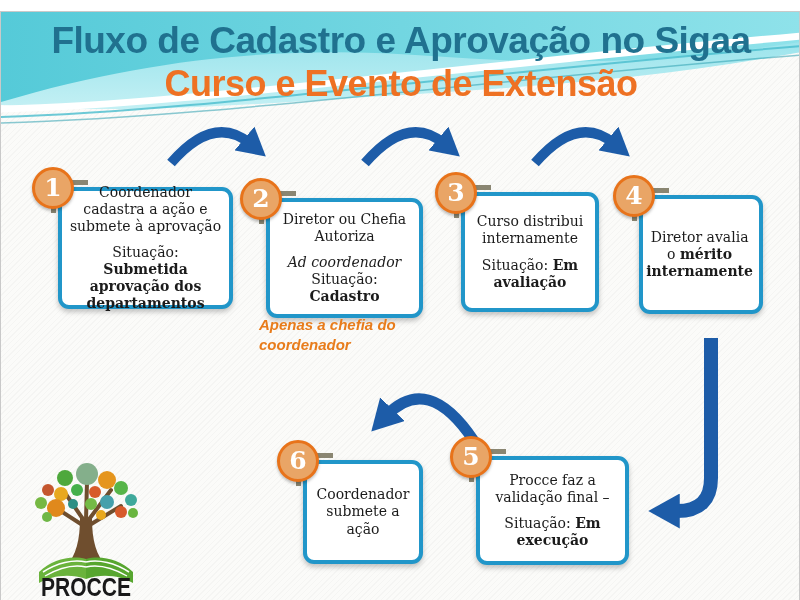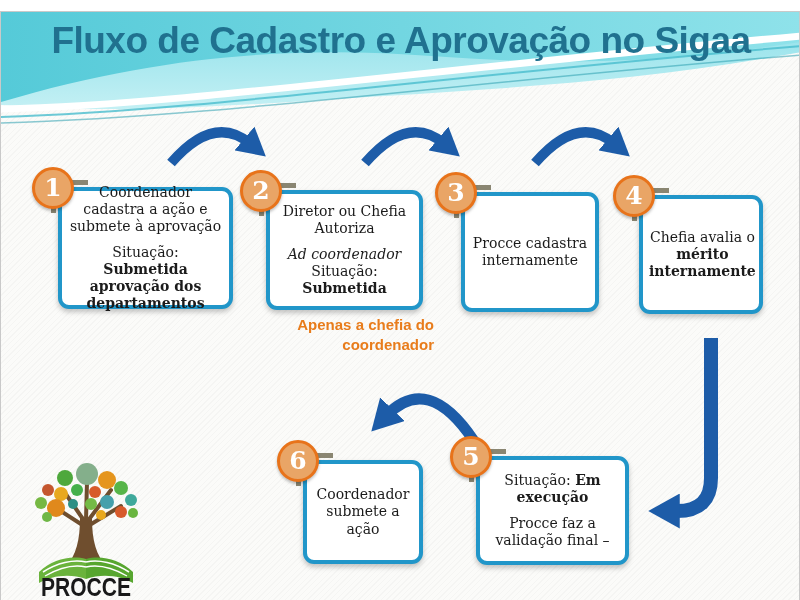--- a/index.html
+++ b/index.html
@@ -13,46 +13,46 @@
   .hdr-svg{position:absolute;top:0;left:0;}
   .titles{position:absolute;top:6px;left:0;width:800px;text-align:center;z-index:3;}
   .title{font-size:37px;font-weight:bold;color:#20718F;line-height:1.22;letter-spacing:-0.5px;}
   .subtitle{font-size:36px;font-weight:bold;color:#EE7123;line-height:1.15;letter-spacing:-0.5px;}
   .arrows{position:absolute;top:0;left:0;z-index:1;}
   .node{position:absolute;z-index:2;}
   .box{
     position:relative;width:100%;height:100%;box-sizing:border-box;
     background:#fff;border:4px solid #2196C9;border-radius:11px;
     box-shadow:0 3px 5px rgba(90,90,90,0.35);
-    display:flex;flex-direction:column;justify-content:center;align-items:flex-start;
+    display:flex;flex-direction:column;justify-content:center;align-items:flex-end;
     gap:9px;padding:4px 6px;text-align:center;
     font-family:"DejaVu Serif","Liberation Serif",serif;font-size:14px;line-height:1.22;color:#1b1b1b;
   }
   .ln{margin:0;}
   .hook{
     position:absolute;left:-7px;top:-7px;width:32px;height:28px;z-index:3;
     border-top:5px solid #8a8672;border-left:5px solid #8a8672;
     border-top-left-radius:16px;
   }
   .num{
     position:absolute;left:-26px;top:-20px;width:42px;height:42px;z-index:4;
     background:#E9A566;border:3px solid #E8731A;border-radius:50%;
     box-sizing:border-box;box-shadow:0 2px 3px rgba(0,0,0,0.25);
     color:#fff;font-family:"DejaVu Serif","Liberation Serif",serif;font-weight:bold;
     font-size:25px;line-height:36px;text-align:center;
   }
   .s1{left:57px;top:175px;width:175px;height:122px;}
-  .s2{left:265px;top:178px;width:157px;height:120px;}
+  .s2{left:265px;top:186px;width:157px;height:120px;}
   .s3{left:460px;top:180px;width:138px;height:120px;}
   .s4{left:638px;top:183px;width:124px;height:119px;}
   .s5{left:475px;top:444px;width:153px;height:109px;}
   .s6{left:302px;top:448px;width:120px;height:104px;}
   .note{
     position:absolute;left:258px;top:303px;width:175px;z-index:2;
-    text-align:right;color:#E87C1B;font-weight:bold;
+    text-align:left;color:#E87C1B;font-weight:bold;font-style:italic;
     font-size:15px;line-height:1.3;
   }
   .logo{position:absolute;left:30px;top:448px;z-index:2;}
 </style>
 </head>
 <body>
 
 <div class="slide">
 
   <svg class="hdr-svg" width="800" height="135" viewBox="0 0 800 135">
@@ -68,20 +68,21 @@
     </defs>
     <path d="M0,0 H800 V40 C630,72 470,78 320,88 C200,96 90,101 0,93 Z" fill="url(#g1)"></path>
     <path d="M0,0 H800 V30 C650,54 540,52 430,44 C300,34 160,42 0,90 Z" fill="url(#g2)"></path>
     <path d="M0,97 C180,93 420,58 800,24" stroke="#ffffff" stroke-width="7" fill="none"></path>
     <path d="M0,105 C200,99 440,64 800,34" stroke="#49bdcd" stroke-width="2" fill="none" opacity="0.8"></path>
     <path d="M0,111 C220,105 460,70 800,43" stroke="#2b9fae" stroke-width="1.5" fill="none" opacity="0.55"></path>
   </svg>
 
   <div class="titles">
     <div class="title">Fluxo de Cadastro e Aprovação no Sigaa</div>
+    <div class="subtitle">Curso e Evento de Extensão</div>
   </div>
 
   <svg class="arrows" width="800" height="600" viewBox="0 0 800 600">
     <defs>
       <marker id="ah" viewBox="0 0 4 4" markerWidth="3.1" markerHeight="3.1" refX="1.1" refY="2" orient="auto">
         <path d="M0,0 L3.6,2 L0,4 Z" fill="#1D5CA8"></path>
       </marker>
       <marker id="ah2" viewBox="0 0 4 4" markerWidth="2.5" markerHeight="2.5" refX="1.0" refY="2" orient="auto">
         <path d="M0,0 L3.6,2 L0,4 Z" fill="#1D5CA8"></path>
       </marker>
@@ -100,46 +101,47 @@
       <p class="ln"><span>Situação: </span><strong>Submetida aprovação dos departamentos</strong></p>
     </div>
     <div class="num">1</div>
   </div>
 
   <div class="node s2">
     <div class="hook"></div>
     <div class="box">
       <p class="ln">Diretor ou Chefia Autoriza</p>
       <p class="ln"><em>Ad coordenador</em><br>
-        <span>Situação: </span><strong>Submetida</strong></p>
+        <span>Situação: </span><strong>Cadastro</strong></p>
     </div>
     <div class="num">2</div>
   </div>
 
   <div class="node s3">
     <div class="hook"></div>
     <div class="box">
-      <p class="ln">Procce cadastra internamente</p>
+      <p class="ln">Curso distribui internamente</p>
+      <p class="ln"><span>Situação: </span><strong>Em avaliação</strong></p>
     </div>
     <div class="num">3</div>
   </div>
 
   <div class="node s4">
     <div class="hook"></div>
     <div class="box">
-      <p class="ln"><span>Chefia avalia o </span><strong>mérito internamente</strong></p>
+      <p class="ln"><span>Diretor avalia o </span><strong>mérito internamente</strong></p>
     </div>
     <div class="num">4</div>
   </div>
 
   <div class="node s5">
     <div class="hook"></div>
     <div class="box">
+      <p class="ln">Procce faz a validação final –</p>
       <p class="ln"><span>Situação: </span><strong>Em execução</strong></p>
-      <p class="ln">Procce faz a validação final –</p>
     </div>
     <div class="num">5</div>
   </div>
 
   <div class="node s6">
     <div class="hook"></div>
     <div class="box">
       <p class="ln">Coordenador submete a ação</p>
     </div>
     <div class="num">6</div>

